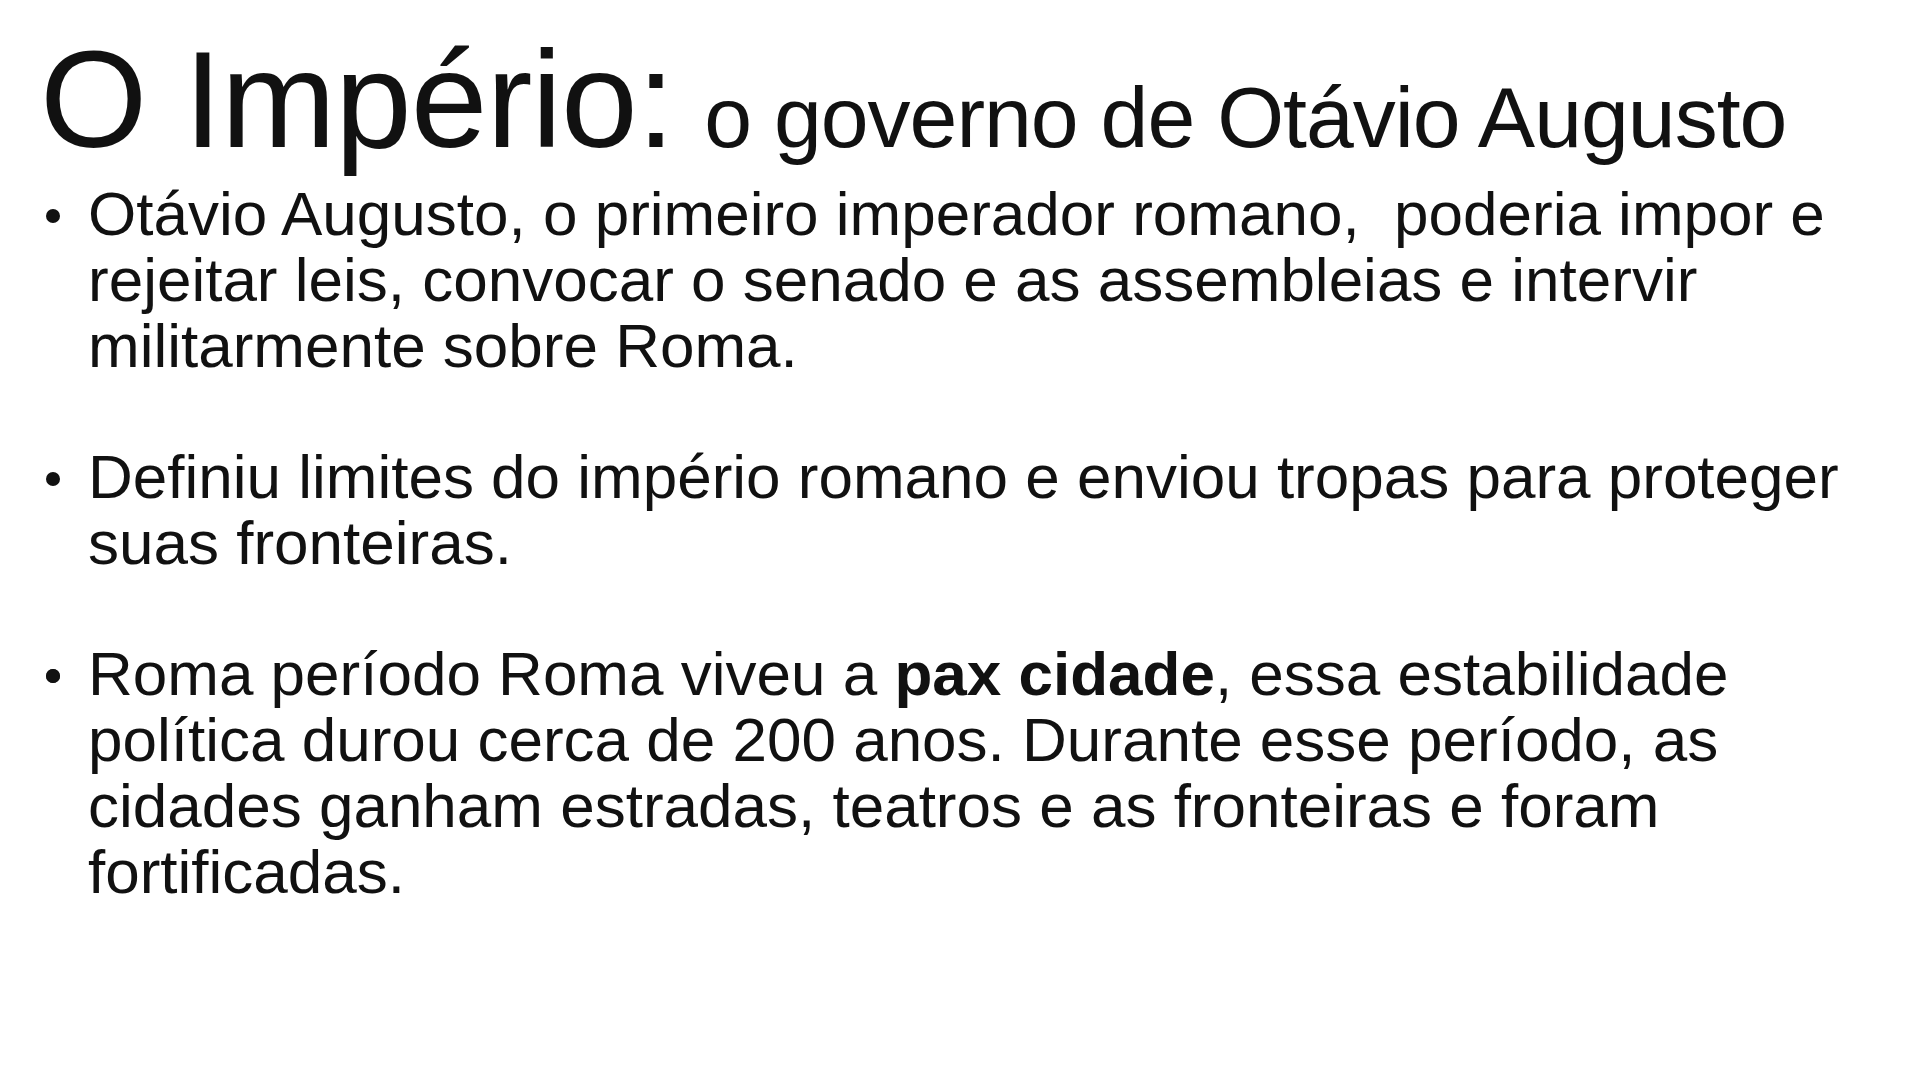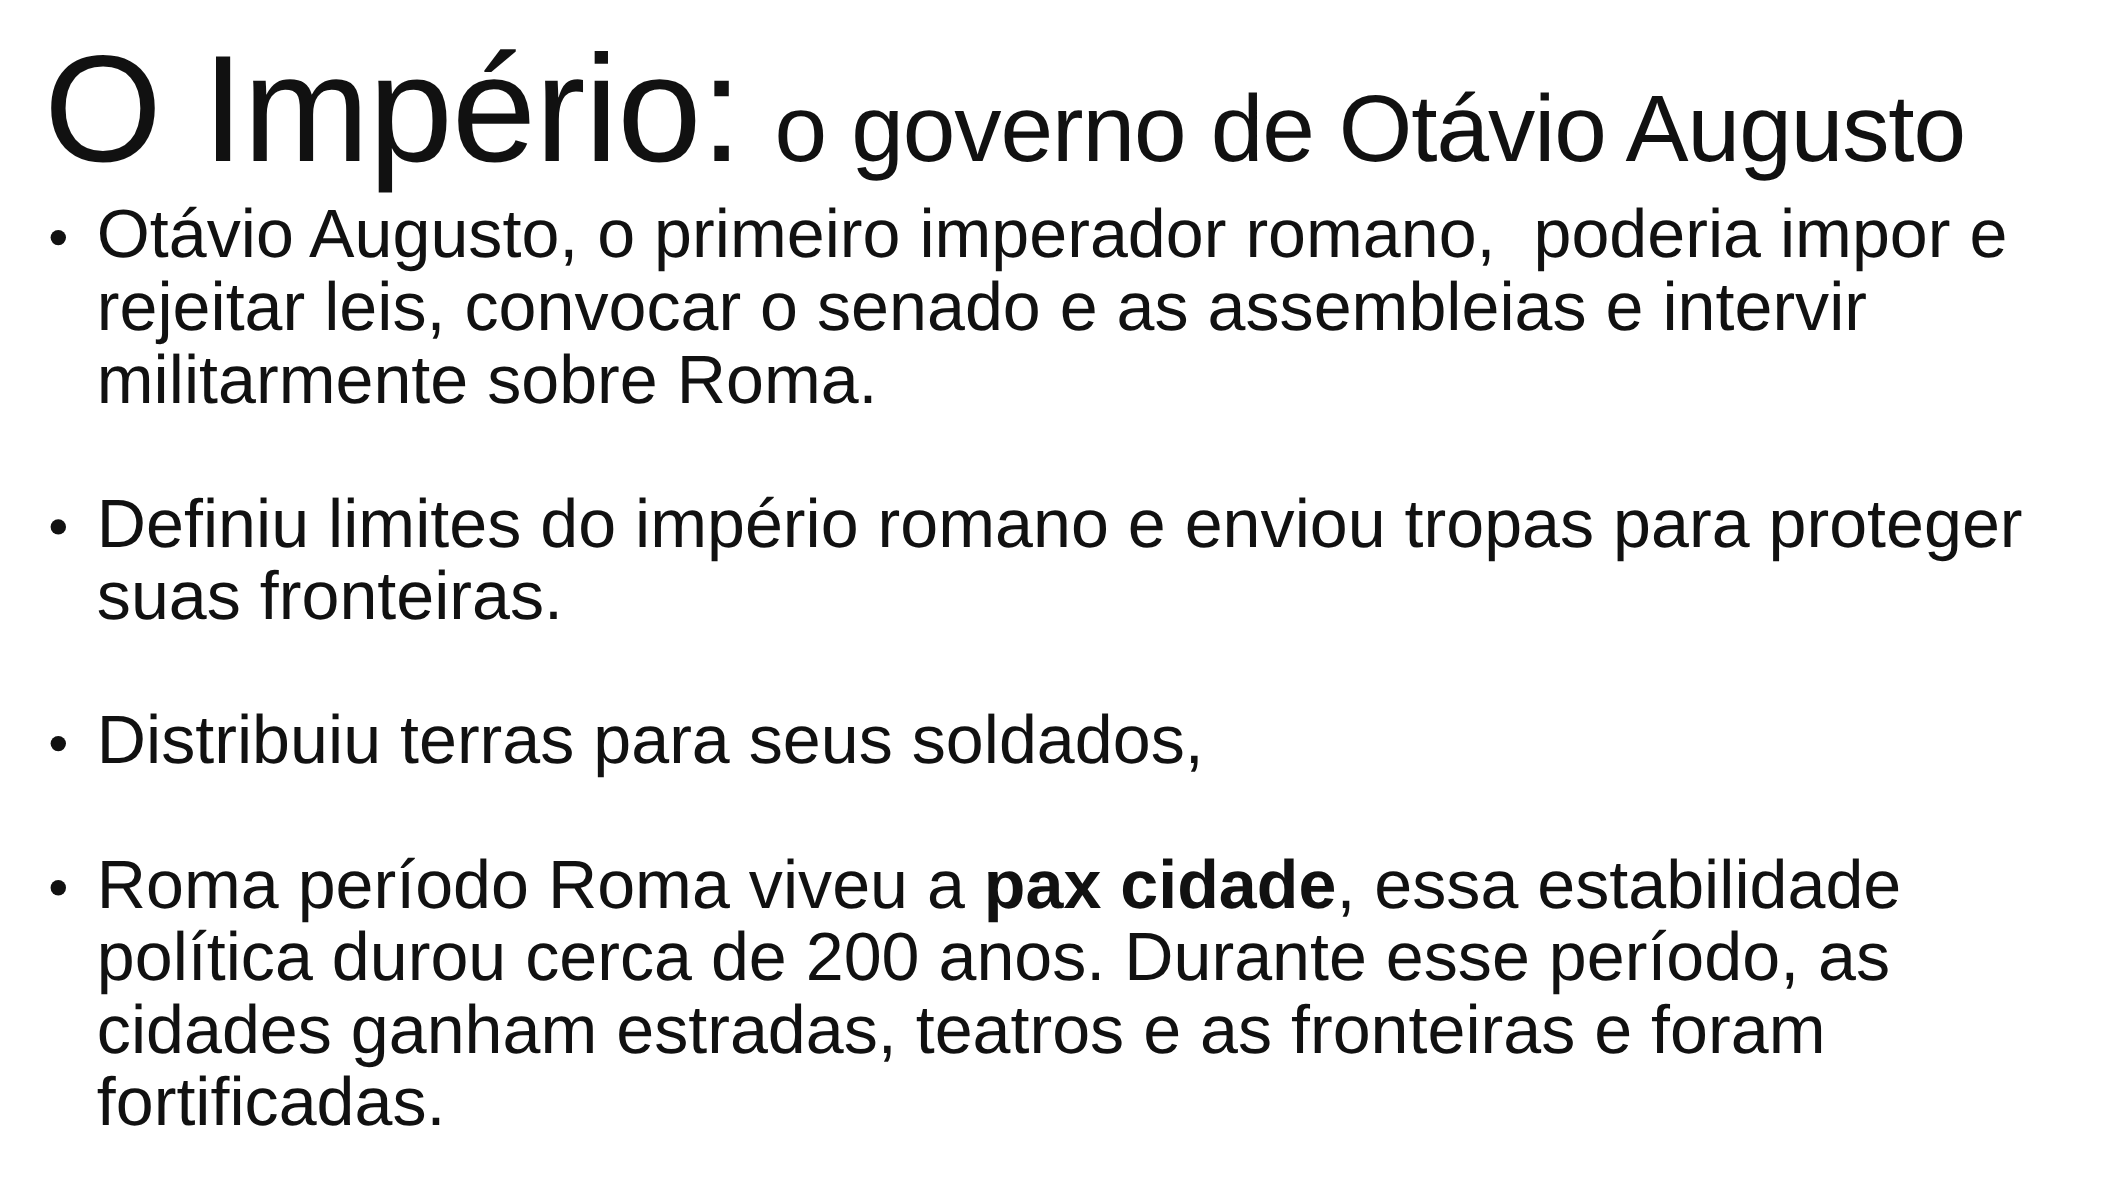--- a/index.html
+++ b/index.html
@@ -69,16 +69,16 @@
 <body>
 
 <div class="slide" style="color: rgb(17, 17, 17); background: rgb(255, 255, 255);">
   <h1 class="title">
     <span class="title-main">O Império:</span><span class="title-sub">o governo de Otávio Augusto</span>
   </h1>
 
   <ul class="bullets" id="bullet-list">
       <li><span class="dot"></span><span class="run-normal">Otávio Augusto, o primeiro imperador romano,  poderia impor e rejeitar leis, convocar o senado e as assembleias e intervir militarmente sobre Roma.</span></li>
       <li><span class="dot"></span><span class="run-normal">Definiu limites do império romano e enviou tropas para proteger suas fronteiras.</span></li>
-      <li><span class="dot"></span><span class="run-normal">Distribuiu terras para seus soldados,</span></li>
+      <li><span class="dot"></span></li>
       <li><span class="dot"></span><span class="run-normal">Roma período Roma viveu a </span><span class="run-bold">pax cidade</span><span class="run-normal">, essa estabilidade política durou cerca de 200 anos. Durante esse período, as cidades ganham estradas, teatros e as fronteiras e foram fortificadas.</span></li>
     </ul>
 </div>
 
 </body></html>

